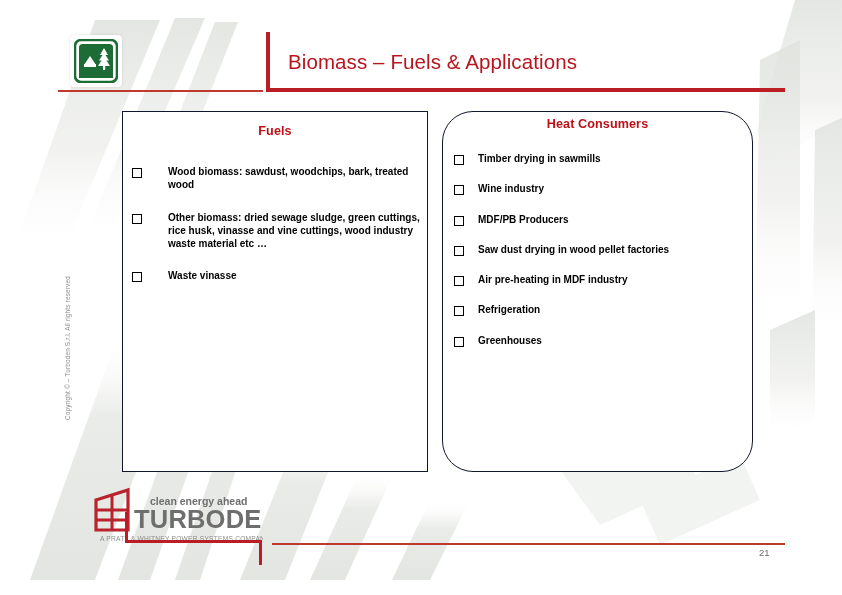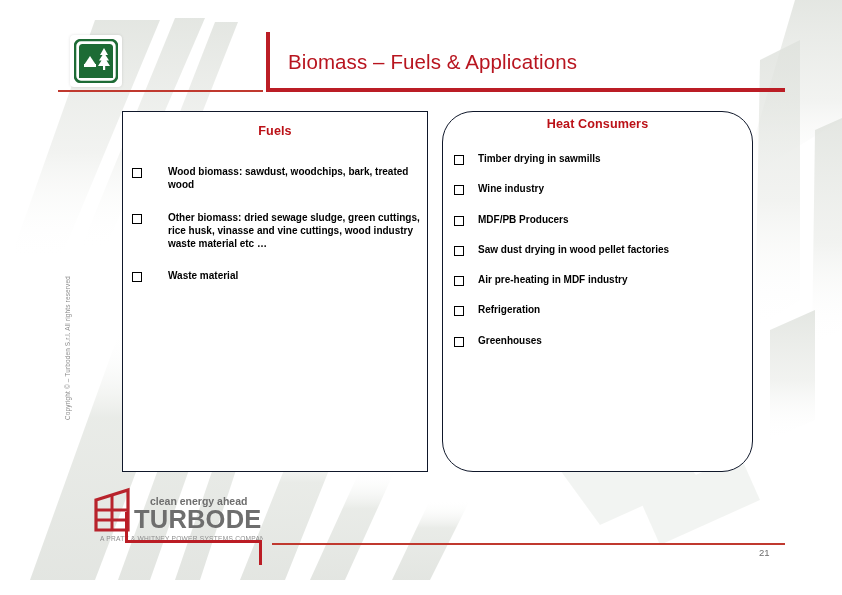--- a/index.html
+++ b/index.html
@@ -297,21 +297,21 @@
       <li class="bullet-item">
         <span class="bullet-marker"></span>
         <span class="bullet-text">Wood biomass: sawdust, woodchips, bark, treated wood</span>
       </li>
       <li class="bullet-item">
         <span class="bullet-marker"></span>
         <span class="bullet-text">Other biomass: dried sewage sludge, green cuttings, rice husk, vinasse and vine cuttings,  wood industry waste material etc …</span>
       </li>
       <li class="bullet-item">
         <span class="bullet-marker"></span>
-        <span class="bullet-text">Waste material</span>
+        <span class="bullet-text">Waste vinasse</span>
       </li>
     </ul>
   </div>
 
   <div class="panel panel-right">
     <div class="panel-heading">Heat Consumers</div>
     <ul class="bullet-list">
       <li class="bullet-item">
         <span class="bullet-marker"></span>
         <span class="bullet-text">Timber drying in sawmills</span>

